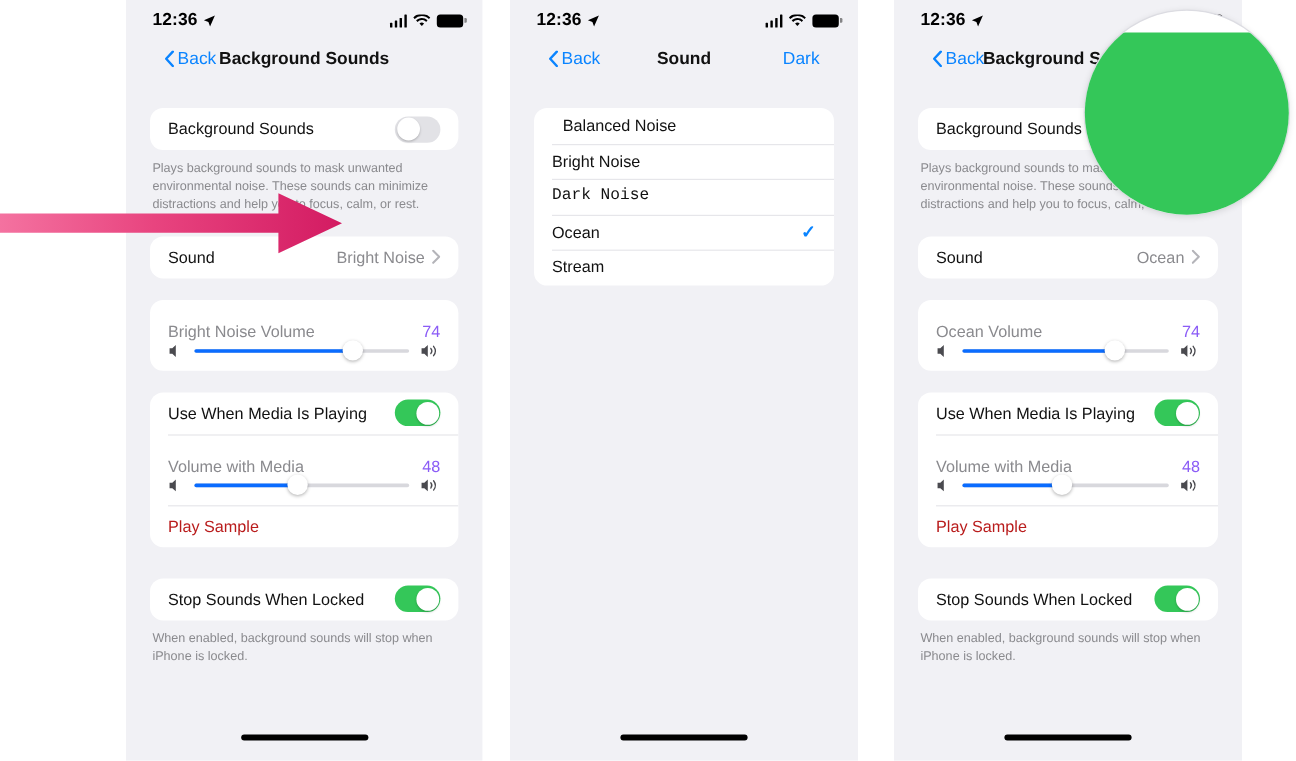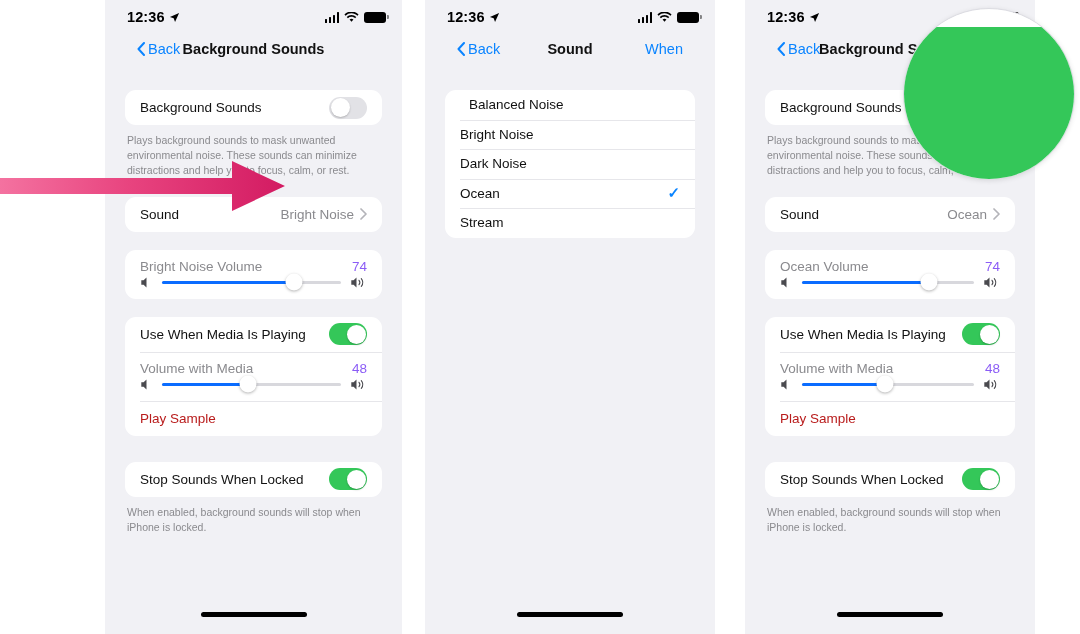--- a/index.html
+++ b/index.html
@@ -109,21 +109,21 @@
   .spk { flex:0 0 auto; display:block; }
   .track {
     position:relative; flex:1; height:3px; border-radius:2px; background:#d8d8dd;
   }
   .fill { position:absolute; left:0; top:0; height:3px; border-radius:2px; background:#0a6cff; }
   .knob2 {
     position:absolute; top:50%; width:17px; height:17px; border-radius:50%;
     background:#fff; box-shadow:0 1px 3px rgba(0,0,0,.3);
     transform: translate(-50%, -50%);
   }
-  .vol-head { display:flex; align-items:center; padding: 9px 15px 0 15px; }
+  .vol-head { display:flex; align-items:center; padding: 19px 15px 0 15px; }
   .vol-head .row-label { color:#8a8a8e; }
   .vol-head .row-value { color:#8b5cf6; }
 
   .gap { height: 18px; }
   .gap-lg { height: 26px; }
 
   
   .home-ind {
     position:absolute; bottom: 17px; left:50%; transform:translateX(-50%);
     width: 106px; height: 5px; border-radius: 3px; background:#000;
@@ -310,33 +310,33 @@
     </div>
 
     <div class="navbar">
       <div class="nav-back">
         <svg class="chev-left" viewBox="0 0 8 14">
             <path d="M7 1 1.5 7 7 13" stroke="#0a84ff" stroke-width="2" fill="none" stroke-linecap="round" stroke-linejoin="round"></path>
           </svg>
         <span>Back</span>
       </div>
       <div class="nav-title">Sound</div>
-      <div class="nav-edit">When</div>
+      <div class="nav-edit">Dark</div>
     </div>
 
     <div class="gap-lg"></div>
 
     <div class="card" id="sound-options">
         <div class="row" style="min-height: 29.5px; padding-left: 24px;">
           <span class="row-label">Balanced Noise</span>
         </div>
         <div class="row" style="min-height: 29.5px;">
           <span class="row-label">Bright Noise</span>
         </div>
-        <div class="row" style="min-height: 29.5px;">
+        <div class="row" style="min-height: 29.5px; font-family: Liberation Mono, monospace;">
           <span class="row-label">Dark Noise</span>
         </div>
         <div class="row" style="min-height: 29.5px;">
           <span class="row-label">Ocean</span>
           <span class="check">✓</span>
         </div>
         <div class="row" style="min-height: 29.5px;">
           <span class="row-label">Stream</span>
         </div>
       </div>

